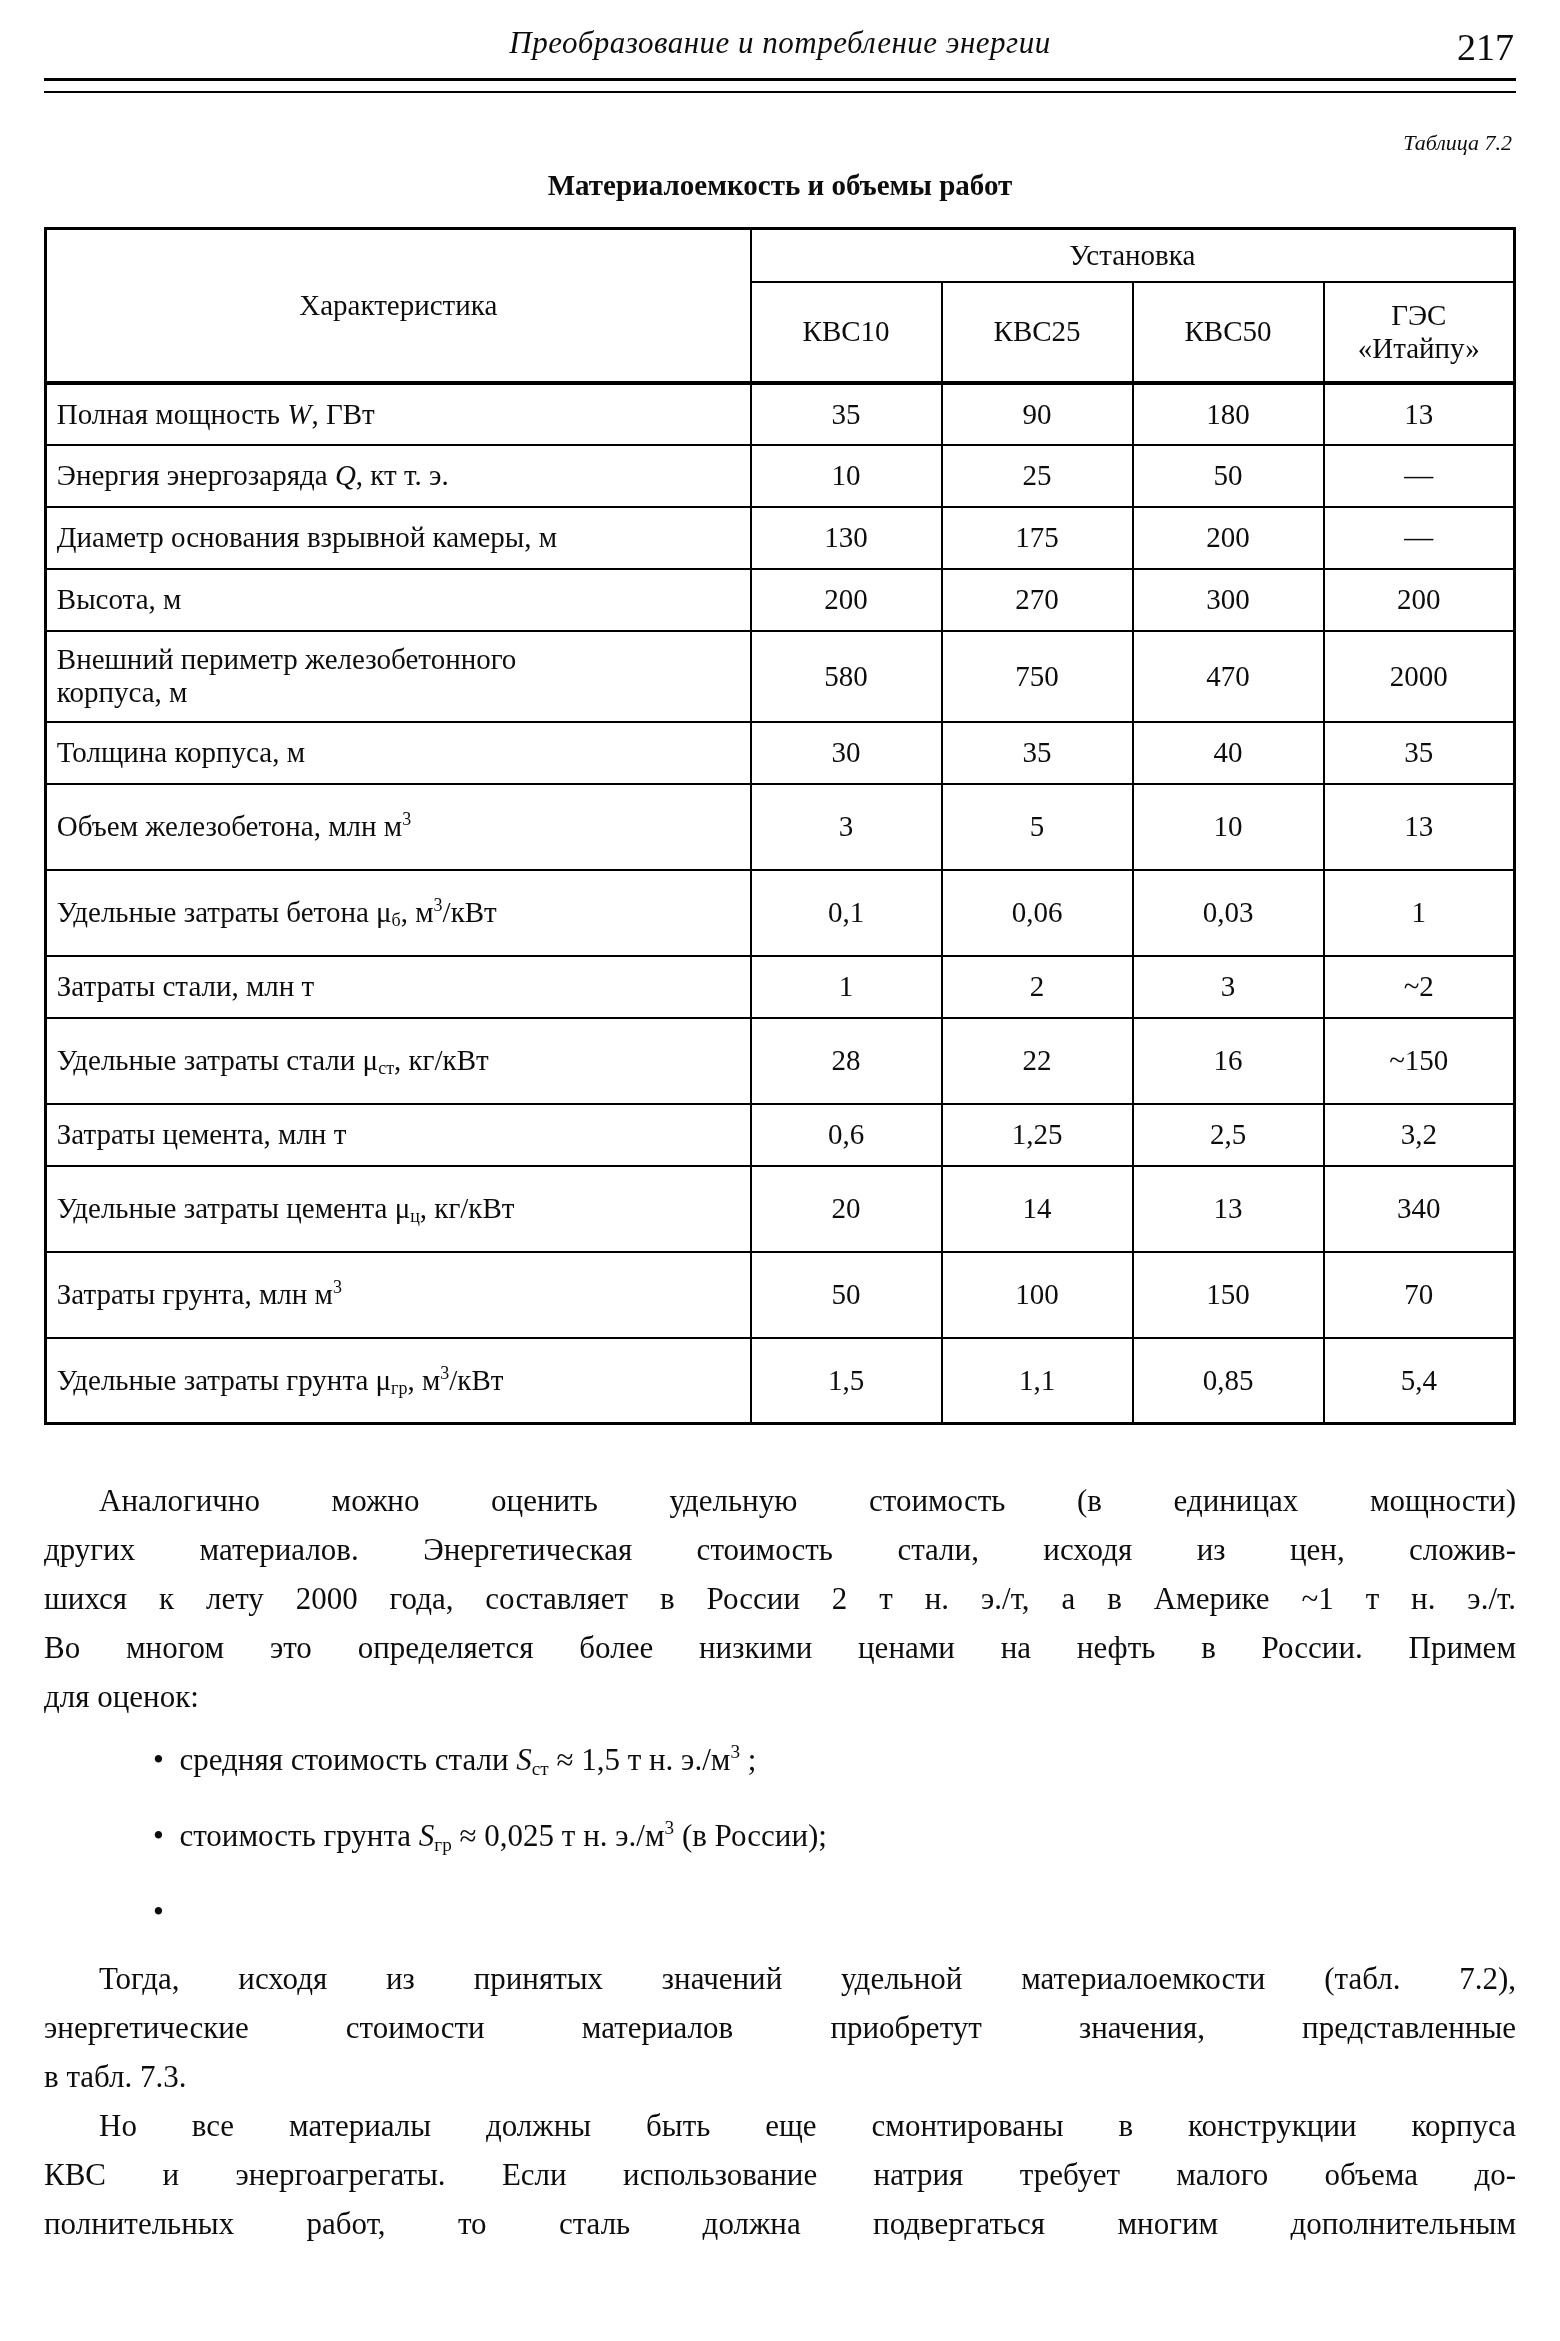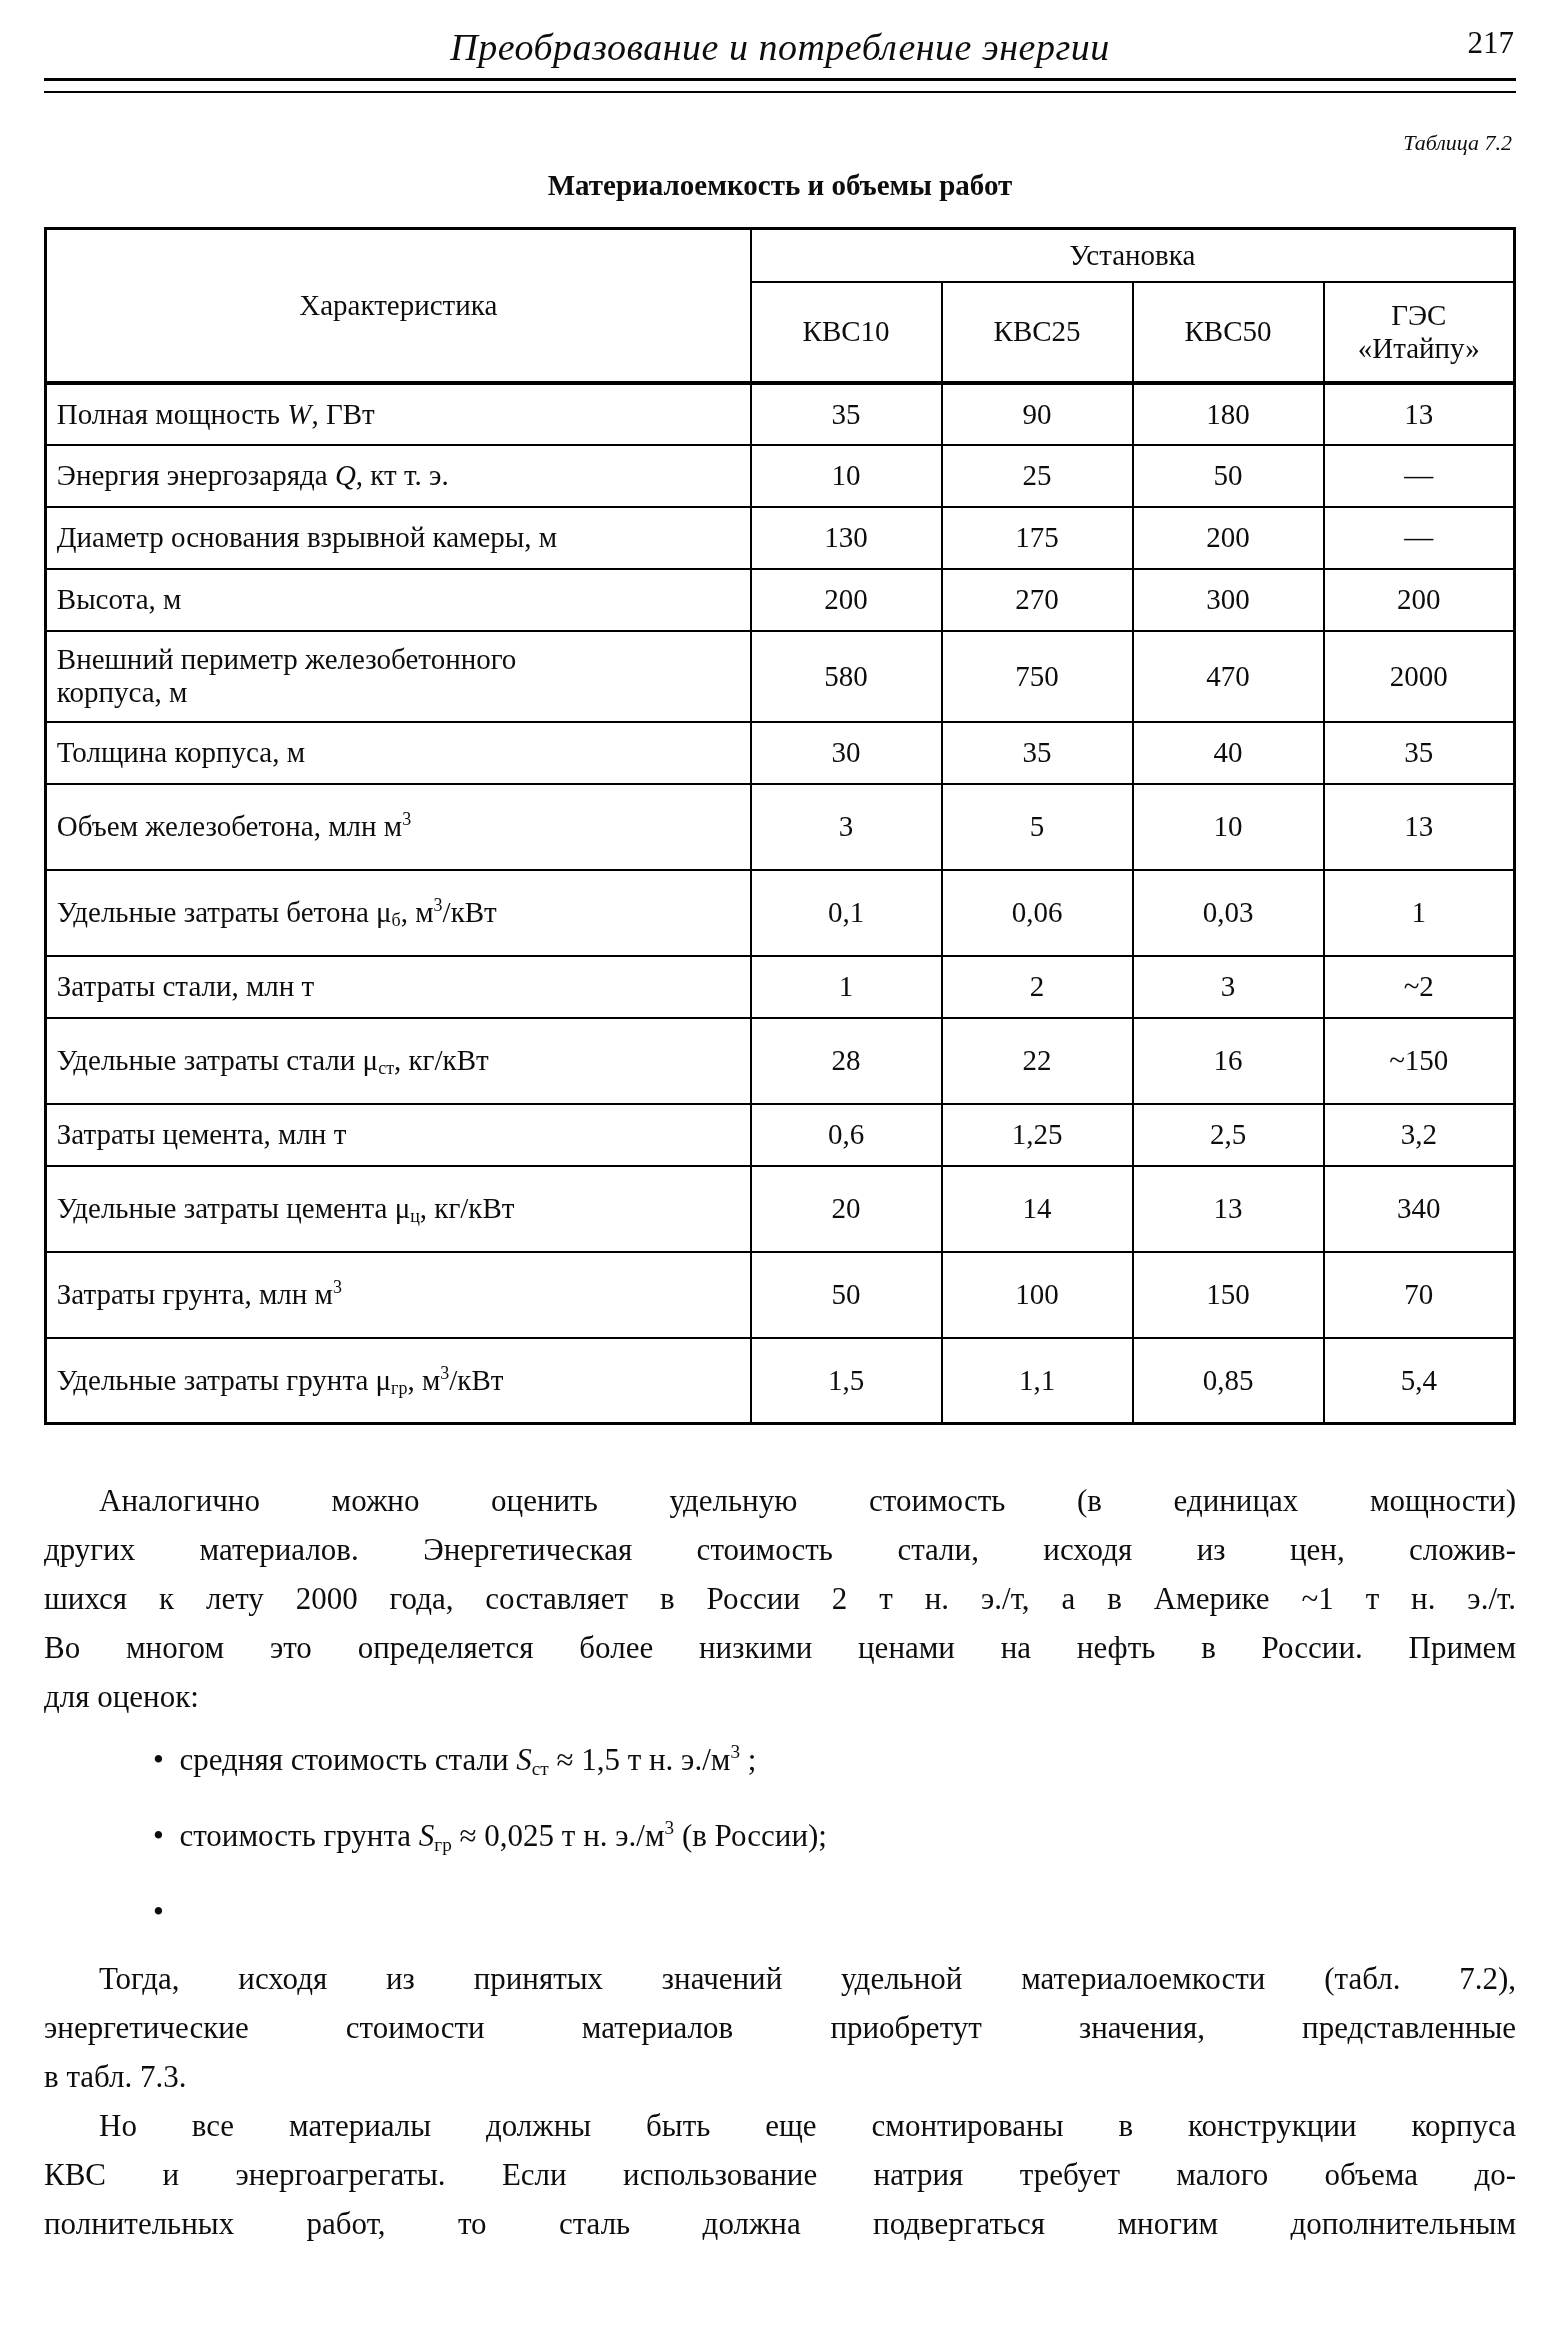--- a/index.html
+++ b/index.html
@@ -17,28 +17,28 @@
   }
 
   
   .running-head-wrap {
     position: relative;
     height: 45px;
   }
   .running-head {
     text-align: center;
     font-style: italic;
-    font-size: 38px;
+    font-size: 31px;
     letter-spacing: 0.5px;
   }
   .page-number {
     position: absolute;
     right: 2px;
     top: 0;
-    font-size: 31px;
+    font-size: 38px;
     font-style: normal;
   }
   .head-rule {
     margin-top: 7.8px;
     height: 9.8px;
     border-top: 3.9px solid #000;
     border-bottom: 2.9px solid #000;
   }
 
   

